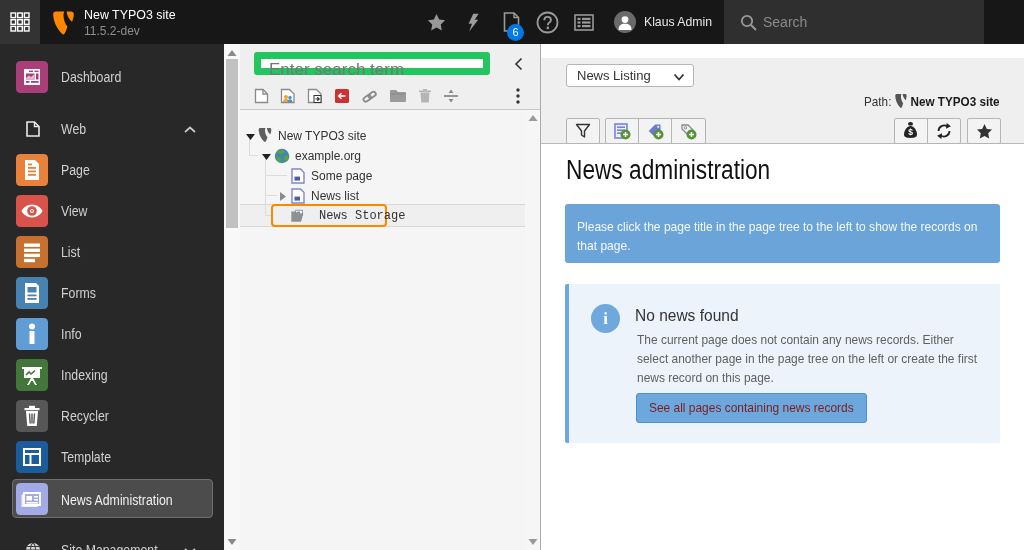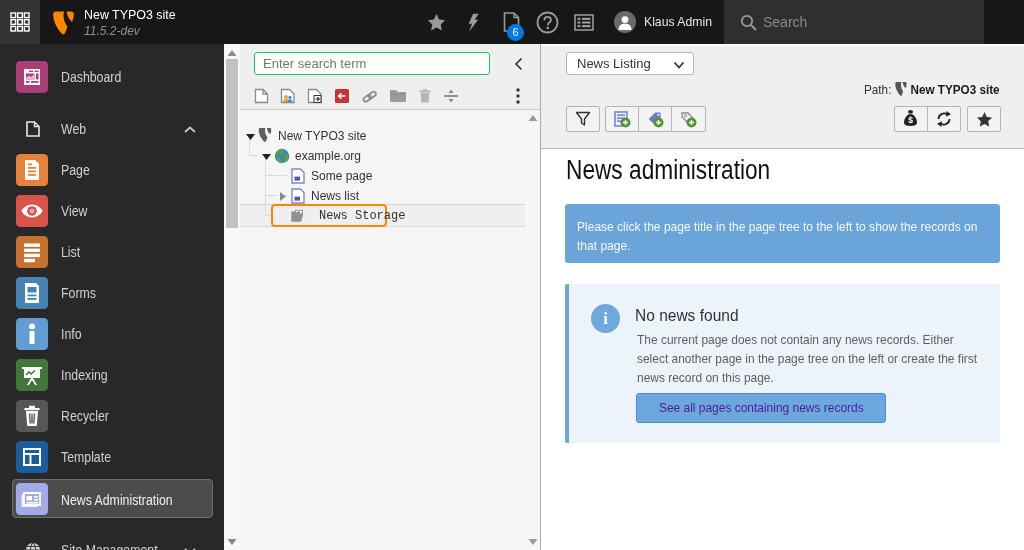--- a/index.html
+++ b/index.html
@@ -7,21 +7,21 @@
 body { font-family:"Liberation Sans", sans-serif; }
 #app { position:relative; width:1024px; height:550px; background:#fff; overflow:hidden; }
 .abs { position:absolute; }
 
 
 #topbar { left:0; top:0; width:1024px; height:44px; background:#171717; }
 #hamburger { left:0; top:0; width:40px; height:44px; background:#333333; }
 #hamburger svg { position:absolute; left:10px; top:12px; }
 #tb-logo { left:52px; top:10px; }
 #tb-title { left:84px; top:7px; color:#ffffff; font-size:13.5px; line-height:15px; transform:scaleX(0.92); transform-origin:left top; white-space:nowrap; }
-#tb-sub { left:84px; top:24px; color:#8f8f8f; font-size:12px; line-height:14px;font-style:italic; }
+#tb-sub { left:84px; top:24px; color:#8f8f8f; font-size:12px; line-height:14px; }
 .tb-ico { top:0; width:36px; height:44px; display:flex; align-items:center; justify-content:center; }
 #tb-badge { left:507px; top:24px; width:17px; height:17px; border-radius:50%; background:#0078e6; color:#fff; font-size:11px; text-align:center; line-height:17px; }
 #tb-avatar { left:614px; top:11px; width:22px; height:22px; border-radius:50%; background:#6a6a6a; overflow:hidden; }
 #tb-user { left:644px; top:0; height:44px; line-height:44px; color:#e6e6e6; font-size:13px; transform:scaleX(0.94); transform-origin:left center; }
 #tb-search { left:724px; top:0; width:260px; height:44px; background:#2f2f2f; }
 #tb-search svg { position:absolute; left:16px; top:14px; }
 #tb-search span { position:absolute; left:39px; top:0; line-height:44px; color:#8a8a8a; font-size:14px; }
 
 
 #sidebar { left:0; top:44px; width:224px; height:506px; background:#282828; }
@@ -34,57 +34,57 @@
 #mod-sel .mico { left:3px; top:3px; }
 #mod-sel .mlabel { left:48px; color:#f0f0f0; }
 
 
 #sb-left { left:224px; top:44px; width:16px; height:506px; background:#f8f8f8; }
 #sb-left-thumb { left:226px; top:59px; width:12px; height:169px; background:#c1c1c1; position:absolute; }
 
 
 #treepanel { left:240px; top:44px; width:285px; height:506px; background:#f4f4f4; }
 #tree-top { position:absolute; left:0; top:0; width:285px; height:66px; background:#efefef; }
-#tree-search { position:absolute; left:14px; top:8px; width:236px; height:23px; background:#fff; border:1px solid #22c55e; border-radius:3px; color:#767676; font-size:13px; line-height:21px; padding-left:8px; }
+#tree-search { position:absolute; left:14px; top:8px; width:236px; height:23px; background:#fff; border:7px solid #22c55e; border-radius:3px; color:#767676; font-size:17px; line-height:21px; padding-left:8px; }
 #tree-collapse { position:absolute; left:274px; top:13px; }
 #tree-toolbar { position:absolute; left:14px; top:40px; height:24px; display:flex; gap:11px; align-items:center; }
 #tree-dots { position:absolute; left:276px; top:44px; }
 #tree-sep { position:absolute; left:0; top:65px; width:285px; height:1px; background:#c9c9c9; }
 #treebody { position:absolute; left:0; top:66px; width:285px; height:440px; background:#f5f5f5; }
 .trow { position:absolute; left:0; width:285px; height:20px; font-size:12px; color:#333; }
 .trow .tlabel { position:absolute; top:0; line-height:20px; }
 .texp { position:absolute; top:6px; }
 .ticon { position:absolute; top:2px; width:16px; height:16px; }
 #selband { position:absolute; left:0; top:94px; width:285px; height:23px; background:#efefef; border-top:1px solid #d8d8d8; border-bottom:1px solid #d8d8d8; }
 #selring { position:absolute; left:31px; top:94px; width:116px; height:23px; border:2px solid #ff8700; border-radius:4px; }
 .tline { position:absolute; background:#dbdbdb; }
 
 #sb-tree { left:525px; top:110px; width:15px; height:440px; background:#f6f6f6; }
 #panel-border { left:540px; top:44px; width:1px; height:506px; background:#ababab; }
 
 
 #content { left:541px; top:44px; width:483px; height:506px; background:#fff; }
-#docheader { position:absolute; left:0; top:2px; width:483px; height:103px; background:#efefef; border-bottom:1px solid #b9b9b9; }
+#docheader { position:absolute; left:0; top:14px; width:483px; height:86px; background:#efefef; border-bottom:1px solid #b9b9b9; }
 #selectbox { position:absolute; left:25px; top:6px; width:128px; height:23px; background:#fff; border:1px solid #b5b5b5; border-radius:3px; font-size:13px; color:#333; line-height:21px; padding-left:10px; }
 #selectbox svg { position:absolute; right:8px; top:6px; }
 #path { position:absolute; right:24px; top:35px; font-size:13px; color:#333; transform:scaleX(0.9); transform-origin:right center; white-space:nowrap; }
 #path b { color:#1a1a1a; }
 .dbtn { position:absolute; top:60px; height:26px; background:#f3f3f3; border:1px solid #b5b5b5; border-radius:2px; display:flex; align-items:center; justify-content:center; }
 .dgroup { display:flex; }
 .dgroup .dseg { width:33px; height:24px; display:flex; align-items:center; justify-content:center; border-right:1px solid #b5b5b5; }
 .dgroup .dseg:last-child { border-right:none; }
 
 #h1 { position:absolute; left:25px; top:111px; font-size:27px; color:#111; transform:scaleX(0.84); transform-origin:left center; white-space:nowrap; }
 #flash { position:absolute; left:24px; top:160px; width:435px; height:59px; background:#6ba4d9; border-radius:3px; color:#f4f9fd; font-size:13px; line-height:18.5px; padding:14px 12px 8px 12px; }
 #flash span { display:inline-block; transform:scaleX(0.925); transform-origin:left top; white-space:nowrap; }
 #callout { position:absolute; left:24px; top:240px; width:435px; height:159px; background:#ecf3fa; border-left:4px solid #6fa8dc; border-radius:2px; }
 #co-icon { position:absolute; left:22px; top:20px; width:29px; height:29px; border-radius:50%; background:#6fa8dc; color:#fff; font-size:17px; font-weight:bold; text-align:center; line-height:29px; font-family:"Liberation Serif",serif; }
 #co-title { position:absolute; left:66px; top:23px; font-size:16px; color:#333; transform:scaleX(0.97); transform-origin:left top; white-space:nowrap; }
 #co-body { position:absolute; left:68px; top:46px; font-size:13.5px; line-height:19.2px; color:#5f5f5f; transform:scaleX(0.885); transform-origin:left top; white-space:nowrap; }
-#co-btn { position:absolute; left:67px; top:109px; width:250px; height:30px; background:#6ca7de; border:1px solid #4a90d2; border-radius:3px; color:#4c1d95; font-size:13px; text-align:center; line-height:28px; }
+#co-btn { position:absolute; left:67px; top:109px; width:231px; height:30px; background:#6ca7de; border:1px solid #4a90d2; border-radius:3px; color:#7f1d1d; font-size:13px; text-align:center; line-height:28px; }
 #co-btn span { display:inline-block; transform:scaleX(0.92); white-space:nowrap; }
 </style>
 </head>
 <body>
 <div id="app">
 
   <div id="content" class="abs">
     <div id="docheader">
       <div id="selectbox">News Listing
         <svg width="12" height="12" viewBox="0 0 12 12">

